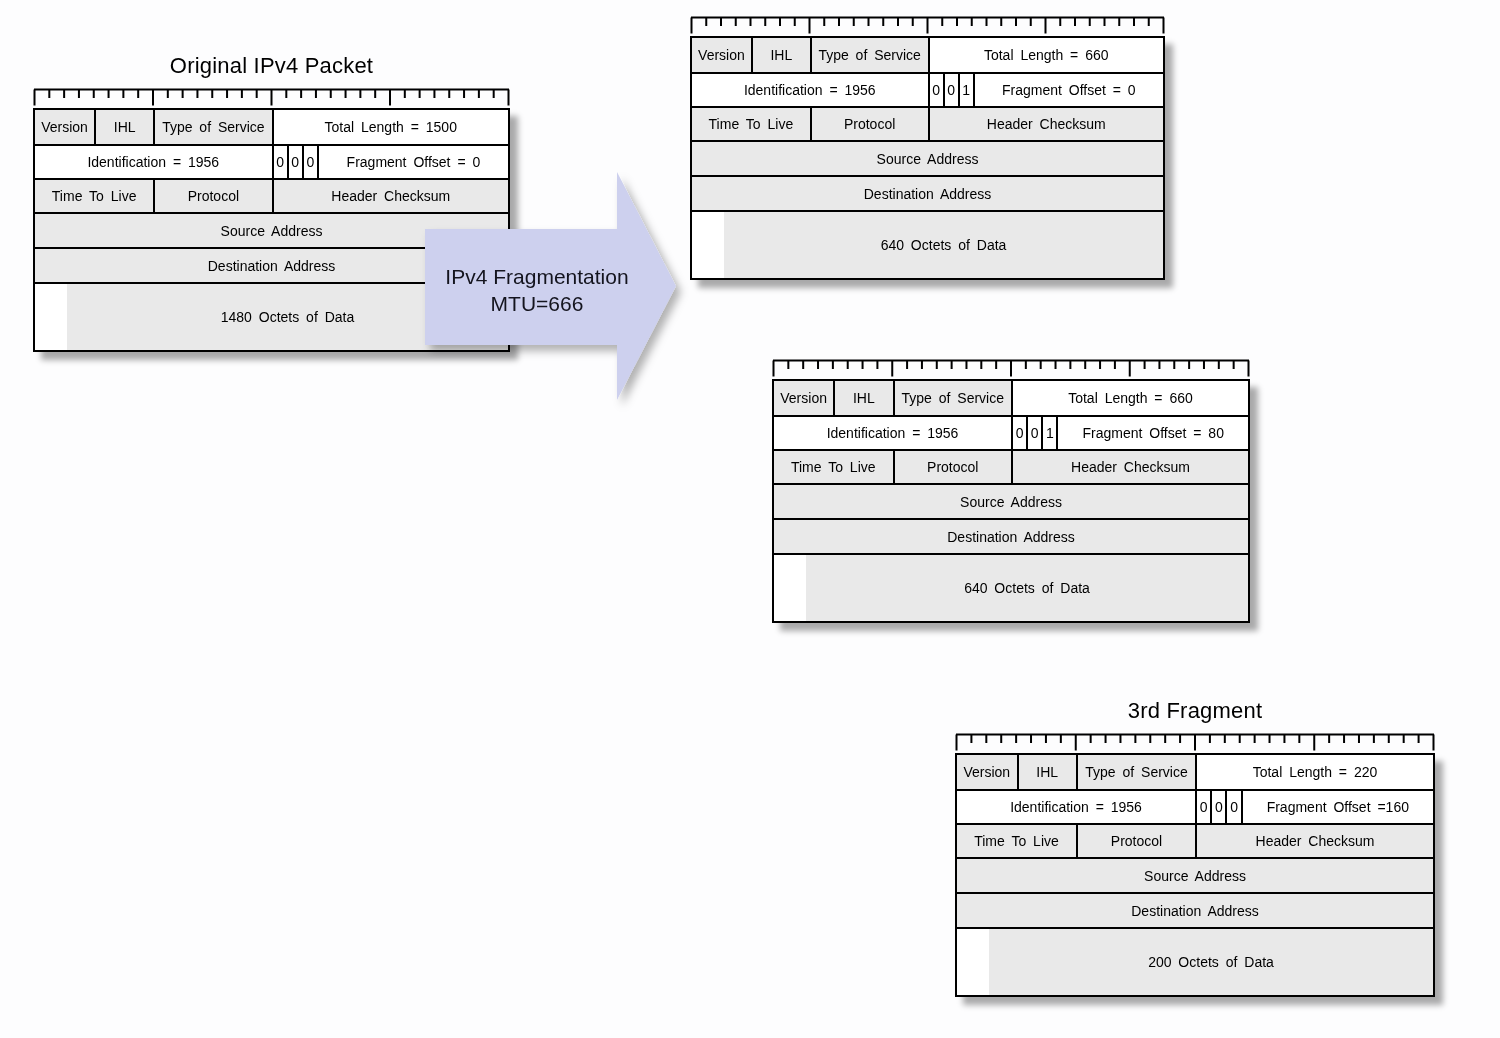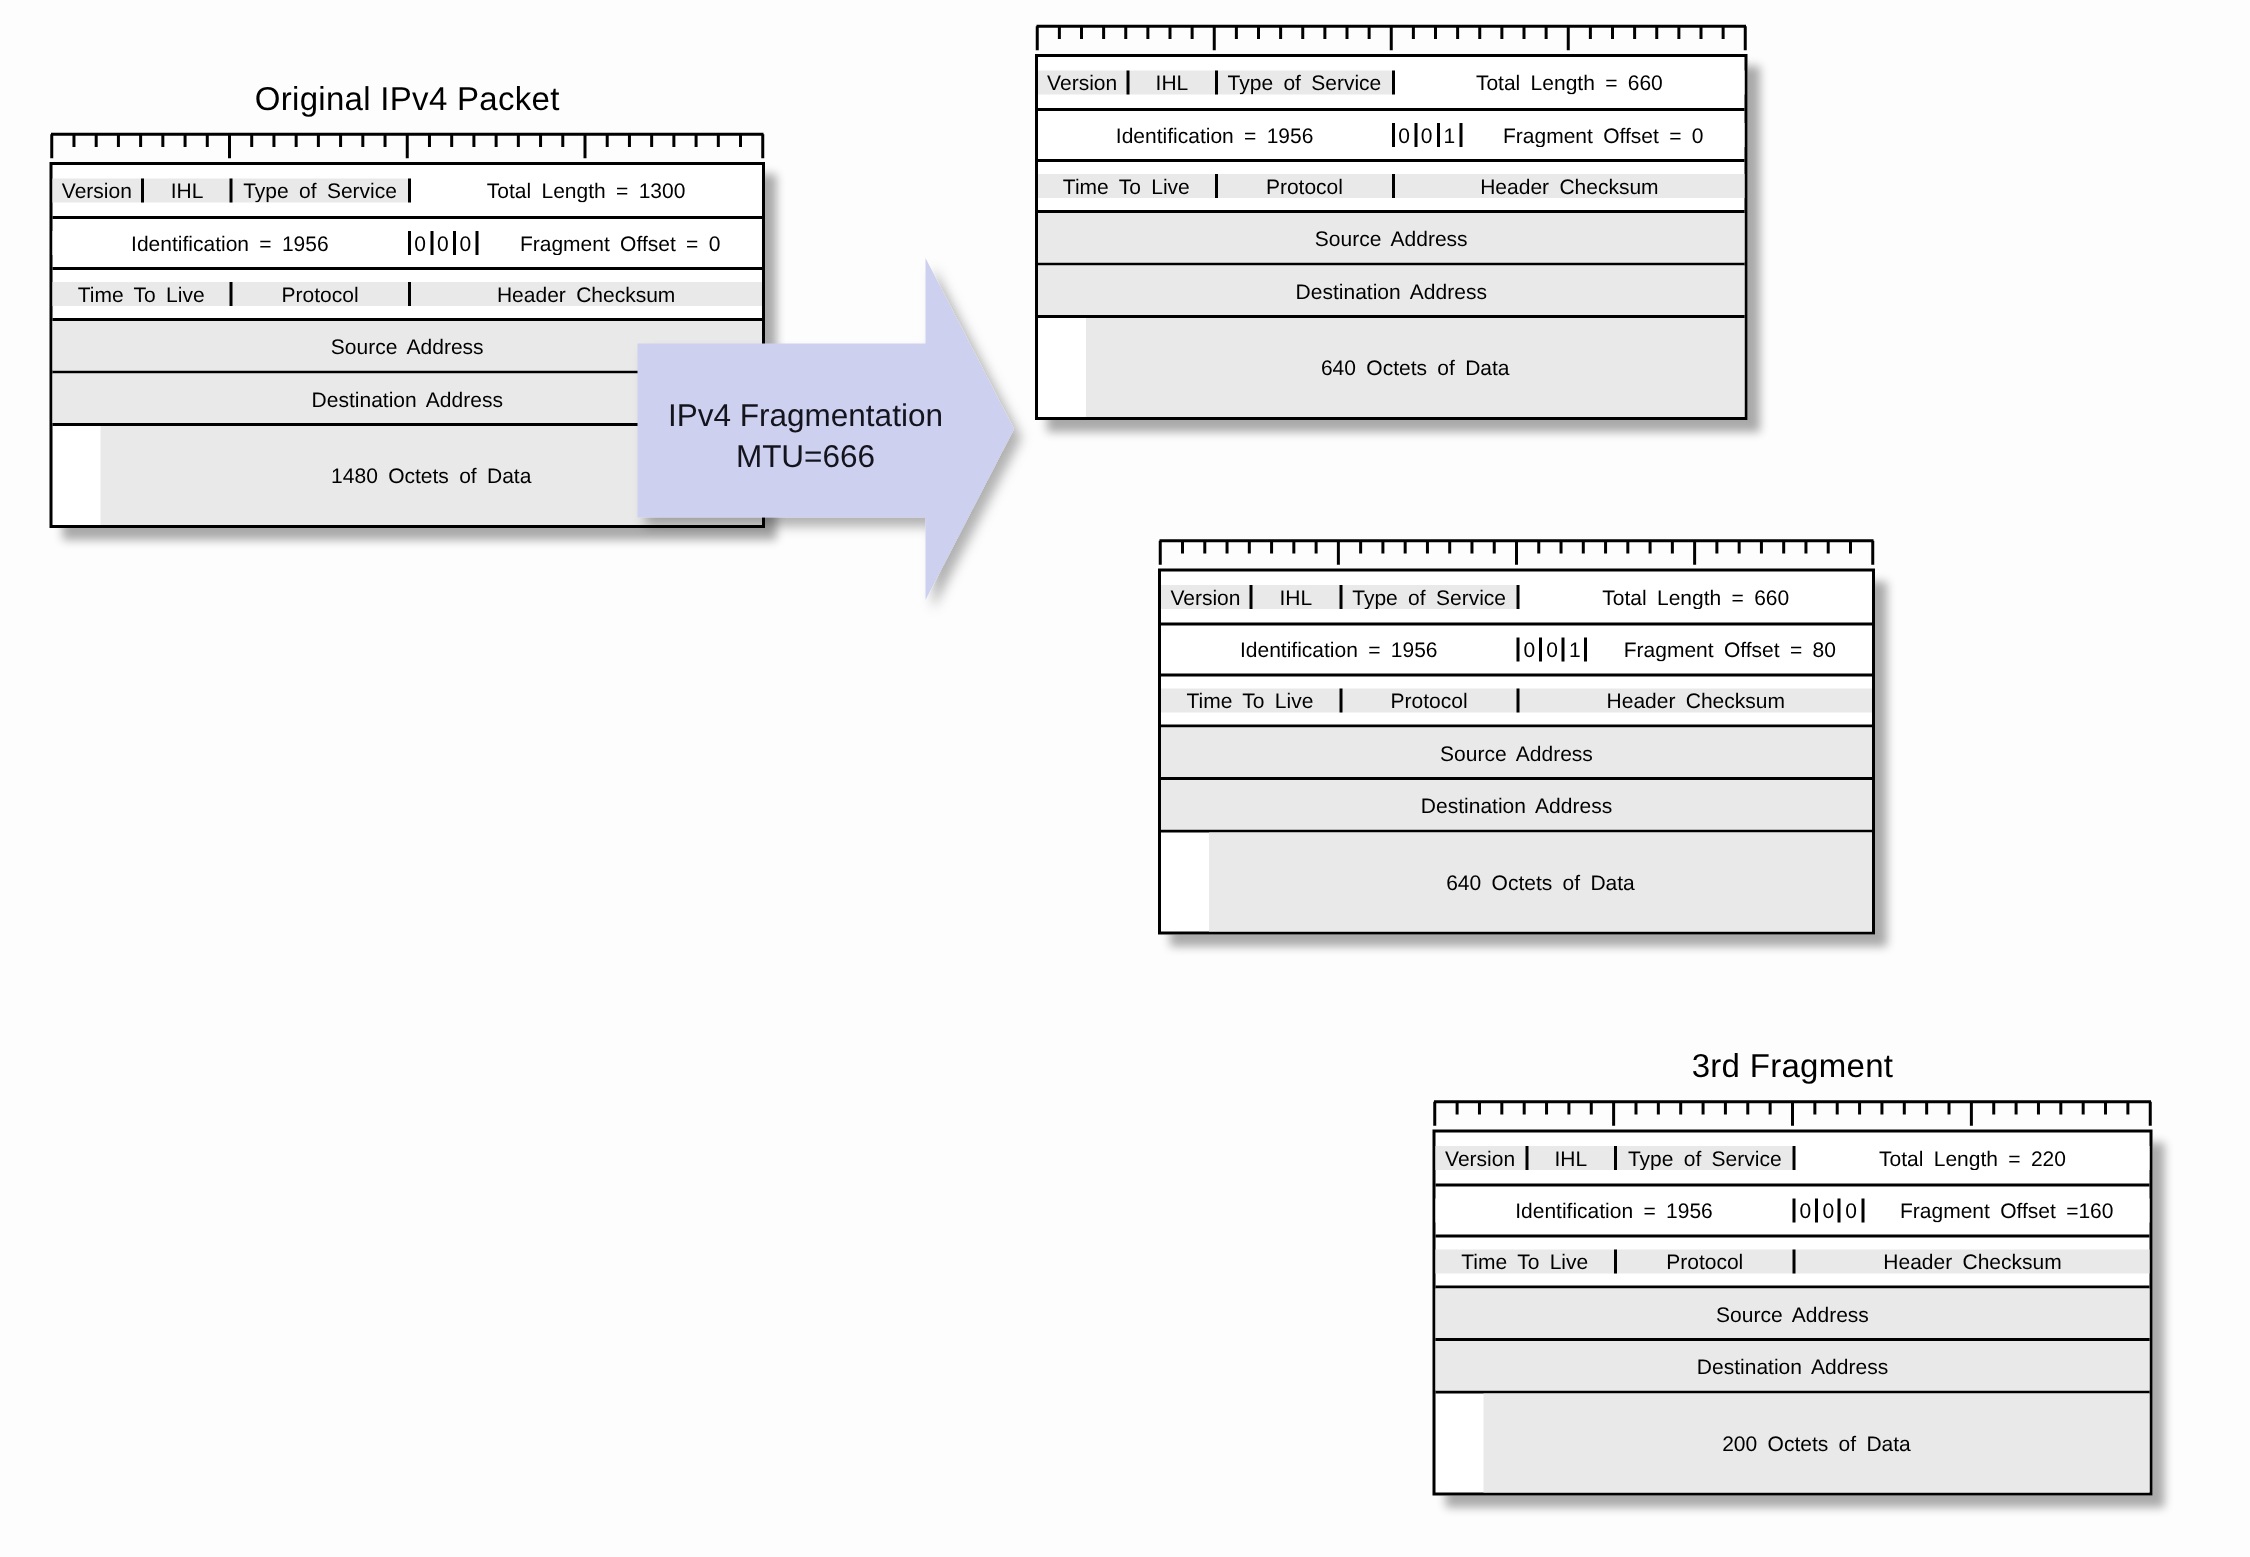--- a/index.html
+++ b/index.html
@@ -16,21 +16,21 @@
           box-shadow:8px 8px 6px rgba(0,0,0,0.33); }
   .prow { display:flex; width:100%; border-top:2px solid #000; }
   .prow:first-child { border-top:none; }
   .pcell { display:flex; align-items:center; justify-content:center;
            font-size:14px; word-spacing:3px; white-space:nowrap;
            border-left:2px solid #000; overflow:hidden; }
   .pcell:first-child { border-left:none; }
   .gray { background:#e9e9e9; }
   .white { background:#ffffff; }
 
-  .h-a { height:34px;align-items:center; }   
+  .h-a { height:34px; }   
   .h-b { height:35px; }   
   .h-c { height:68px;padding-left:32px; }   
 
   .w-ver { flex:0 0 12.5%; }
   .w-ihl { flex:0 0 12.5%; }
   .w-tos { flex:0 0 25%; }
   .w-len { flex:0 0 50%; }
   .w-id  { flex:0 0 50%; }
   .w-flag{ flex:0 0 3.2%; }
   .w-off { flex:0 0 40.4%; }
@@ -55,21 +55,21 @@
   <div class="packet packet--original">
     <div class="packet-title">Original IPv4 Packet</div>
     <svg class="ruler" width="477" height="20">
         <path d="M1,1.5 H476 M1.50,1.5 V17.5 M16.31,1.5 V10 M31.13,1.5 V10 M45.94,1.5 V10 M60.75,1.5 V10 M75.56,1.5 V10 M90.38,1.5 V10 M105.19,1.5 V10 M120.00,1.5 V17.5 M134.81,1.5 V10 M149.63,1.5 V10 M164.44,1.5 V10 M179.25,1.5 V10 M194.06,1.5 V10 M208.88,1.5 V10 M223.69,1.5 V10 M238.50,1.5 V17.5 M253.31,1.5 V10 M268.13,1.5 V10 M282.94,1.5 V10 M297.75,1.5 V10 M312.56,1.5 V10 M327.38,1.5 V10 M342.19,1.5 V10 M357.00,1.5 V17.5 M371.81,1.5 V10 M386.63,1.5 V10 M401.44,1.5 V10 M416.25,1.5 V10 M431.06,1.5 V10 M445.88,1.5 V10 M460.69,1.5 V10 M475.50,1.5 V17.5" stroke="#000" stroke-width="2" fill="none"></path>
       </svg>
     <div class="pbox">
       <div class="prow h-a">
         <div class="pcell gray w-ver">Version</div>
         <div class="pcell gray w-ihl">IHL</div>
         <div class="pcell gray w-tos">Type of Service</div>
-        <div class="pcell white w-len">Total Length = 1300</div>
+        <div class="pcell white w-len">Total Length = 1500</div>
       </div>
       <div class="prow h-a">
         <div class="pcell white w-id">Identification = 1956</div>
         <div class="pcell white w-flag">0</div>
         <div class="pcell white w-flag">0</div>
         <div class="pcell white w-flag">0</div>
         <div class="pcell white w-off">Fragment Offset = 0</div>
       </div>
       <div class="prow h-a">
         <div class="pcell gray w-ttl">Time To Live</div>

